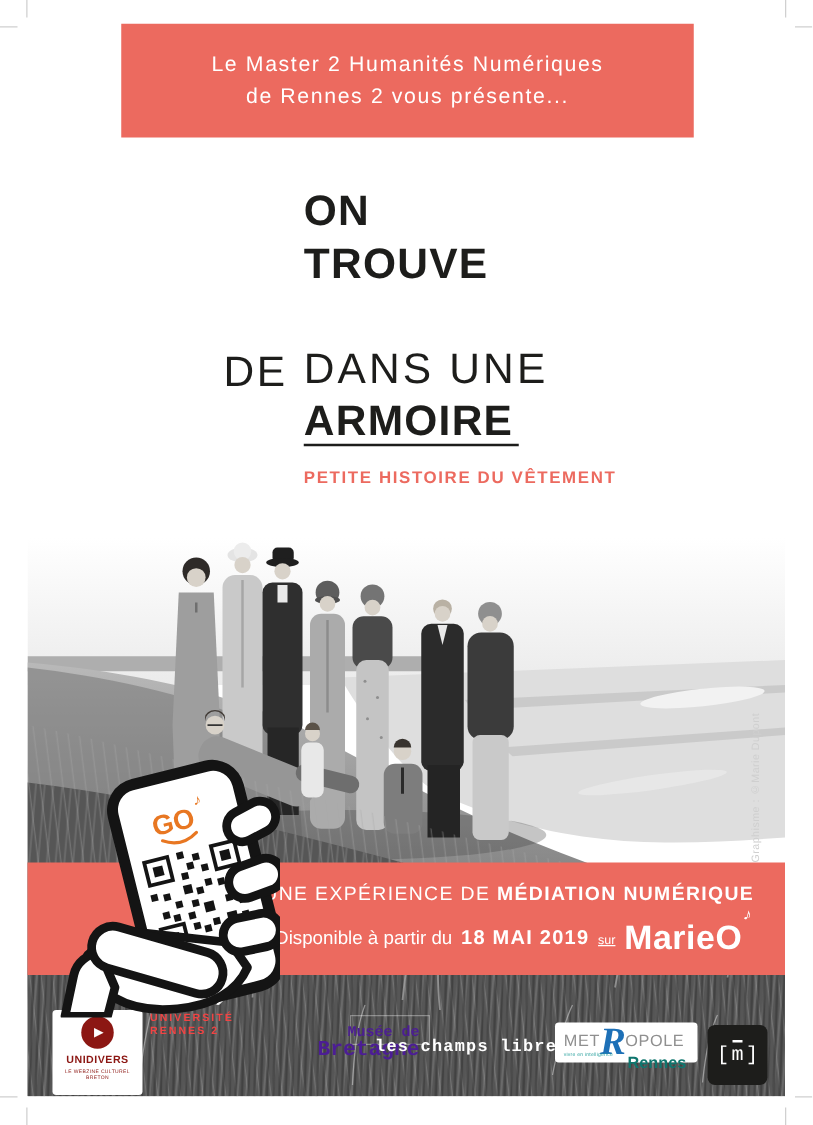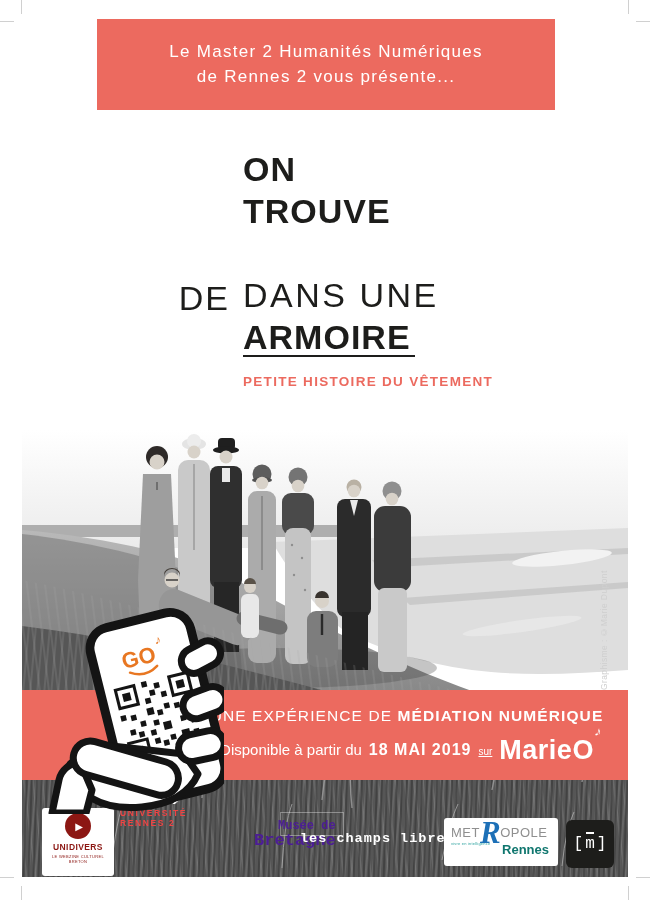--- a/index.html
+++ b/index.html
@@ -56,21 +56,21 @@
   .uni-tag{color:#8c1713;font-size:4px;line-height:5px;margin-top:2px;letter-spacing:.3px;}
   .rennes2{left:112px;top:762px;width:80px;color:#ef4444;}
   .r2-icon{margin-left:8px;}
   .r2-text{font-size:8.5px;font-weight:700;letter-spacing:1.6px;line-height:10px;margin-left:8px;white-space:nowrap;}
   .musee{left:206px;top:820px;color:#4c1d95;font-family:"Liberation Mono",monospace;font-weight:700;z-index:3;margin-left:48px;}
   .musee-box{position:absolute;left:26px;top:-8px;width:62px;height:22px;border:1px solid rgba(255,255,255,.35);}
   .musee-l1{font-size:12px;margin-left:24px;line-height:13px;position:relative;}
   .musee-l2{font-size:17px;line-height:16px;position:relative;font-family:Liberation Mono, monospace;}
   .champs{left:300px;top:831px;color:#fff;font-family:"Liberation Mono",monospace;font-weight:700;
           font-size:13.5px;letter-spacing:1px;white-space:nowrap;}
-  .metropole{left:444px;top:818px;width:114px;height:48px;background:#fff;border-radius:3px;}
+  .metropole{left:444px;top:818px;width:114px;height:32px;background:#fff;border-radius:3px;}
   .met-row{position:absolute;left:7px;top:7px;display:flex;align-items:flex-start;color:#8f8f8f;
            font-size:13px;letter-spacing:.5px;}
   .met-r{font-family:"Liberation Serif",serif;font-style:italic;font-weight:700;font-size:31px;
          color:#1d70b7;line-height:20px;margin:-2px -1px 0 0;}
   .met-rennes{position:absolute;right:9px;top:24px;color:#0f766e;font-weight:700;font-size:13px;}
   .met-tag{position:absolute;left:7px;top:23px;font-size:4px;color:#2fa3a0;letter-spacing:.2px;}
   .msq{left:566px;top:820px;width:48px;height:48px;background:#1d1d1b;border-radius:6px;color:#fff;
        display:flex;align-items:center;justify-content:center;font-family:"Liberation Mono",monospace;font-size:16px;}
   .msq-letter{position:relative;margin:0 2px;}
   .msq-letter::before{content:"";position:absolute;top:-3px;left:1px;right:1px;height:2px;background:#fff;}

